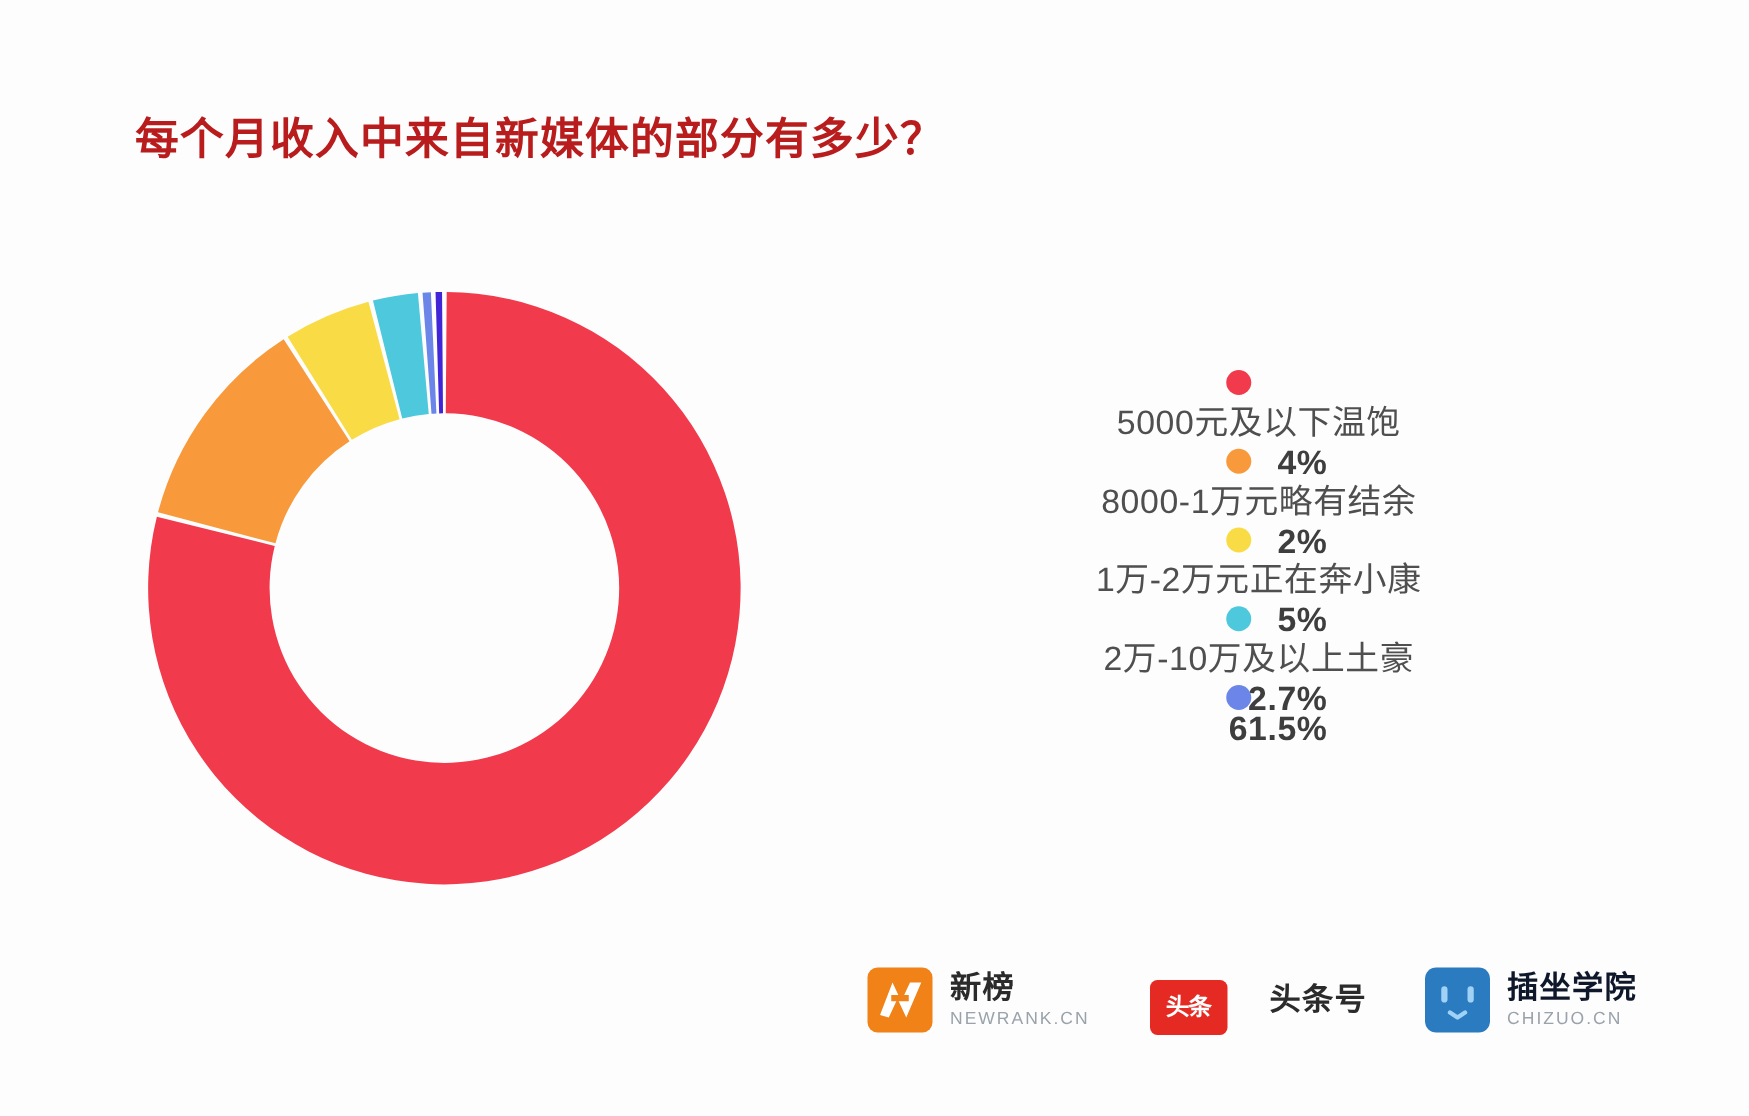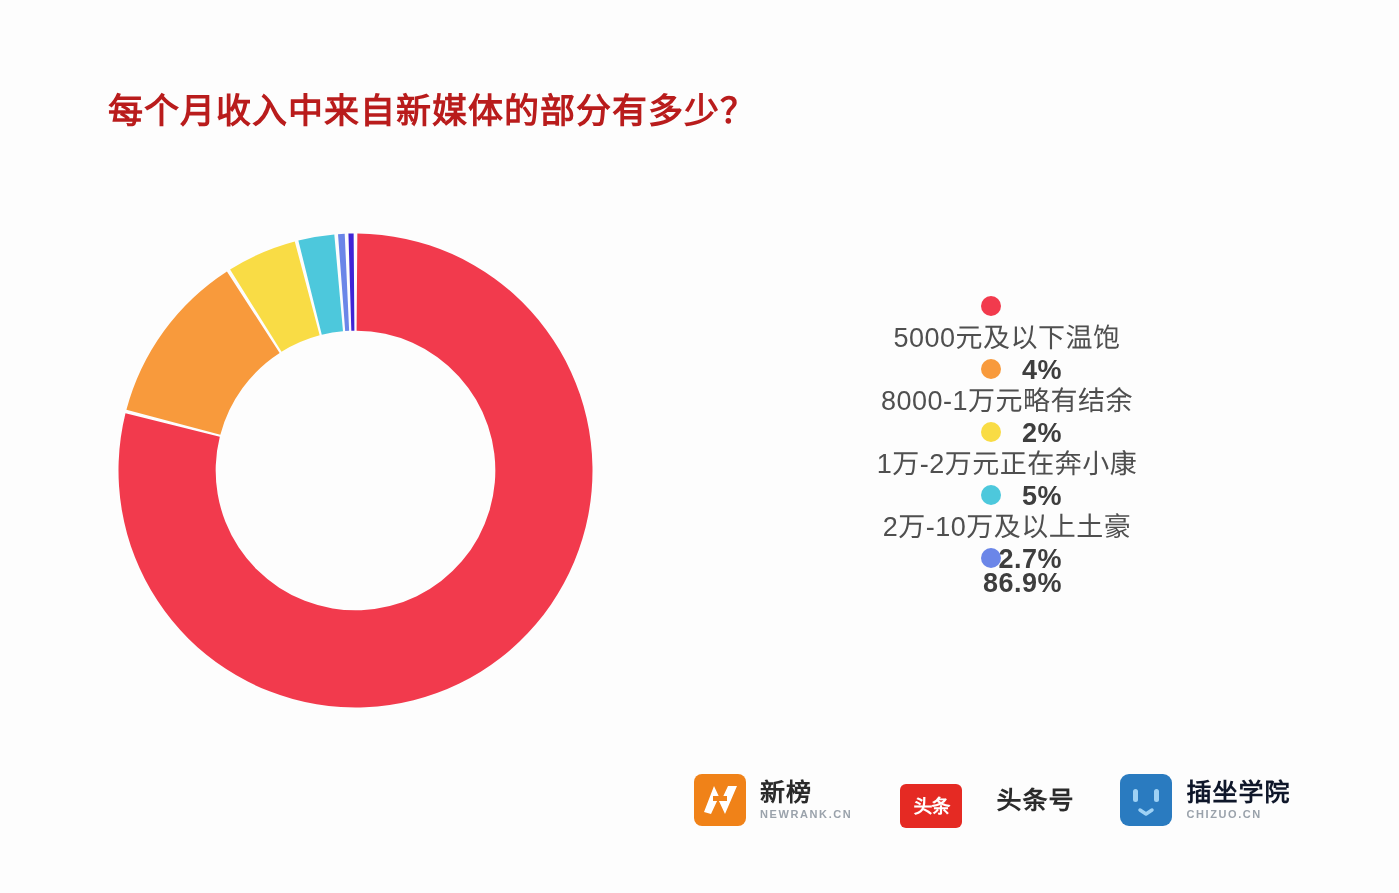--- a/index.html
+++ b/index.html
@@ -146,26 +146,25 @@
   .logo-name {
     font-size: 25px;
     font-weight: bold;
     color: #2b2b2b;
     line-height: 1.02;
     letter-spacing: 1px;
     white-space: nowrap;
   }
   .logo-name.blue { color: #0f172a; }
   .logo-sub {
-    font-size: 11px;
+    font-size: 14px;
     color: #9aa2ab;
     letter-spacing: 1.6px;
     margin-top: 3px;
     white-space: nowrap;
-    font-weight: bold;
   }
   .logo-text.nosub .logo-name { line-height: 1; margin-left: 20px; }
 </style>
 </head>
 <body>
 
 <div class="page">
 
   <div class="chart-title">每个月收入中来自新媒体的部分有多少？</div>
 
@@ -203,21 +202,21 @@
     </div>
 
     <div class="legend-row">
       <span class="legend-dot" style="background: rgb(77, 200, 220);"></span>
       <span class="legend-label">2万-10万及以上土豪</span>
       <span class="legend-value">2.7%</span>
     </div>
 
     <div class="legend-row">
       <span class="legend-dot" style="background: rgb(107, 134, 232);"></span>
-      <span class="legend-value">86.9%</span>
+      <span class="legend-value">61.5%</span>
     </div>
 
 
   </div>
 
   <div class="footer-logos">
 
     <div class="logo-block">
       <span class="logo-mark mark-newrank">
         <svg width="52" height="52" viewBox="0 0 52 52">

